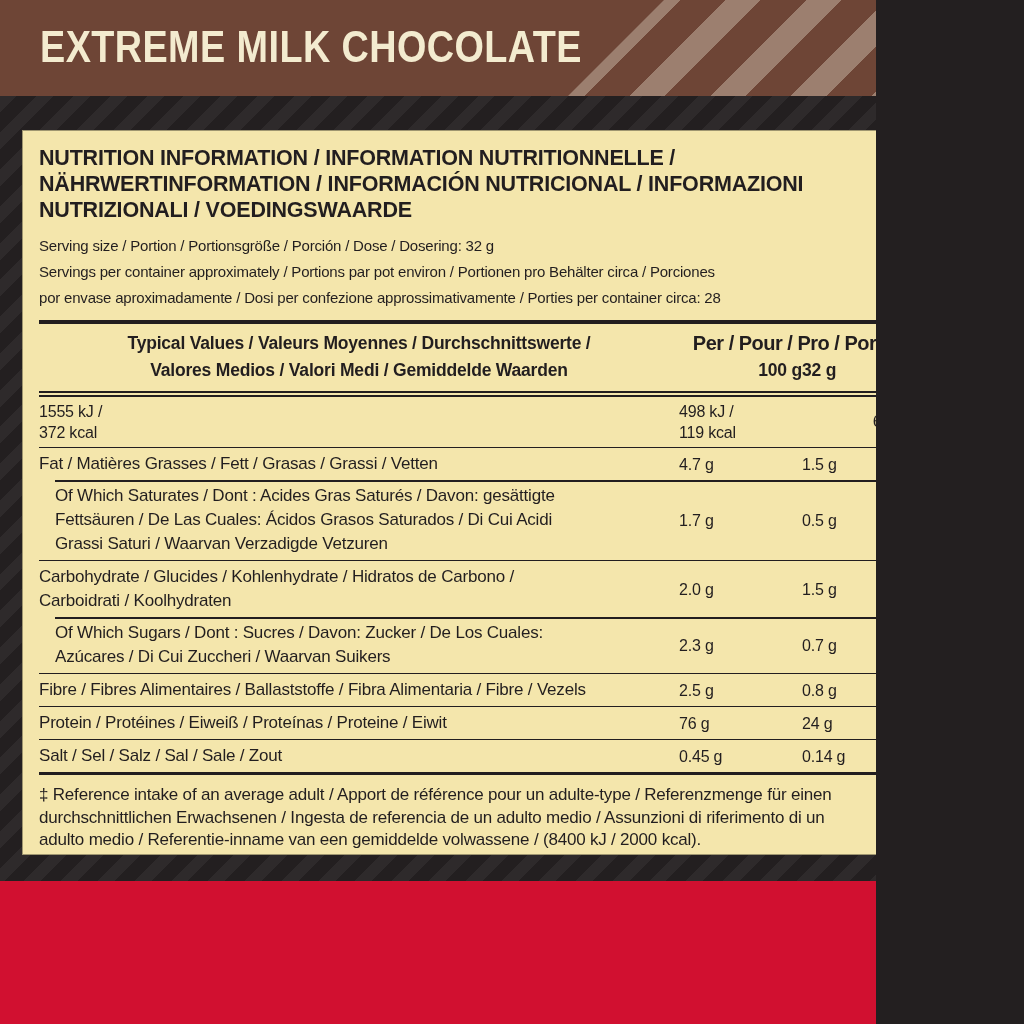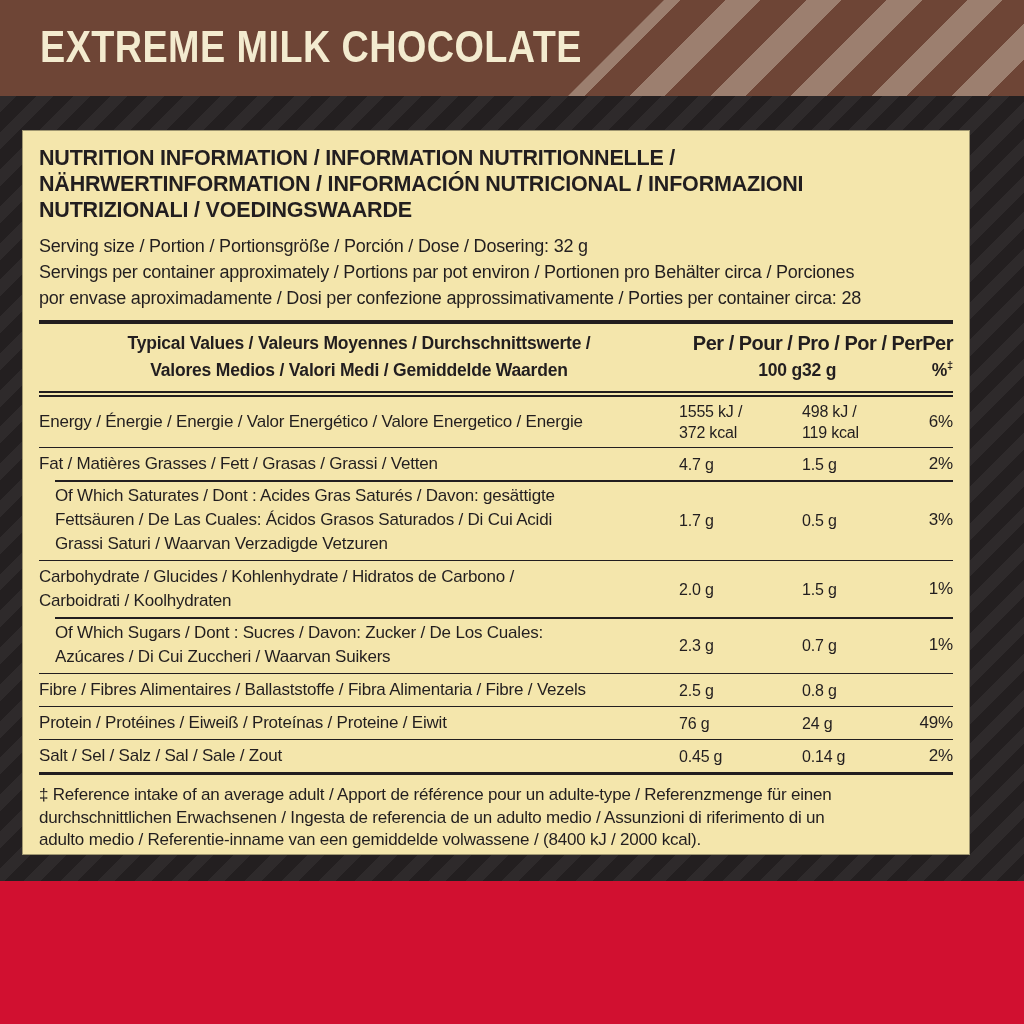--- a/index.html
+++ b/index.html
@@ -1,18 +1,18 @@
 <!DOCTYPE html>
 <html style="--flavor-bar-brown: #6e4536; --flavor-stripe-tan: #9c7f6f; --title-cream: #f3ebcf; --background-dark: #231f20; --panel-cream: #f4e6ac; --text-dark: #221e1f; --brand-red: #d11030;"><head>
 <meta charset="utf-8">
 <style>
   * { box-sizing: border-box; }
   html, body { margin: 0; padding: 0; background: #231f20; }
   .page {
-    width: 1024px; height: 1024px; overflow: hidden;
+    width: 876px; height: 1024px; overflow: hidden;
     display: flex; flex-direction: column;
     font-family: "Liberation Sans", sans-serif;
     color: var(--text-dark, #221e1f);
   }
 
   
   .flavor-bar { position: relative; height: 96px; flex: none; background: var(--flavor-bar-brown, #6e4536); }
   .flavor-stripes {
     position: absolute; inset: 0;
     background: repeating-linear-gradient(135deg,
@@ -41,21 +41,21 @@
     background: var(--panel-cream, #f4e6ac);
     padding: 10px 16px 2px 16px;
     letter-spacing: -0.2px;
     border: 1px solid rgba(0,0,0,0.35);
   }
   .heading {
     margin: 4px 0 10px 0;
     font-size: 21.5px; line-height: 26px; font-weight: bold;
     white-space: pre-line;
   }
-  .serving { margin: 0; font-size: 18px; line-height: 26px; white-space: pre-line; }
+  .serving { margin: 0; font-size: 15px; line-height: 26px; white-space: pre-line; }
 
   
   .ntable { margin-top: 9px; border-top: 4px solid var(--text-dark, #221e1f); }
   .thead {
     display: grid; grid-template-columns: 1fr 123px 95px 56px;
     padding: 6px 0 7px 0;
     border-bottom: 6px double var(--text-dark, #221e1f);
   }
   .th-label { grid-column: 1; font-weight: bold; font-size: 17.5px; line-height: 27px; white-space: pre-line; text-align: center; }
   .th-cols { grid-column: 2 / 5; font-weight: bold; }
@@ -115,21 +115,20 @@
             </div>
             <div class="unit-line">
               <span class="u100">100 g</span>
               <span class="u32">32 g</span>
               <span class="upct"><span>%</span><sup>‡</sup></span>
             </div>
           </div>
         </div>
         <div class="tbody" id="rows">
   <div class="row sep-none">
-    <div class="lbl">Energy / Énergie / Energie / Valor Energético / Valore Energetico / Energie</div>
     <div class="v v100">1555 kJ /
 372 kcal</div>
     <div class="v v32">498 kJ /
 119 kcal</div>
     <div class="pct">6%</div>
   </div>
 
   <div class="row sep-full">
     <div class="lbl">Fat / Matières Grasses / Fett / Grasas / Grassi / Vetten</div>
     <div class="v v100">4.7 g</div>

